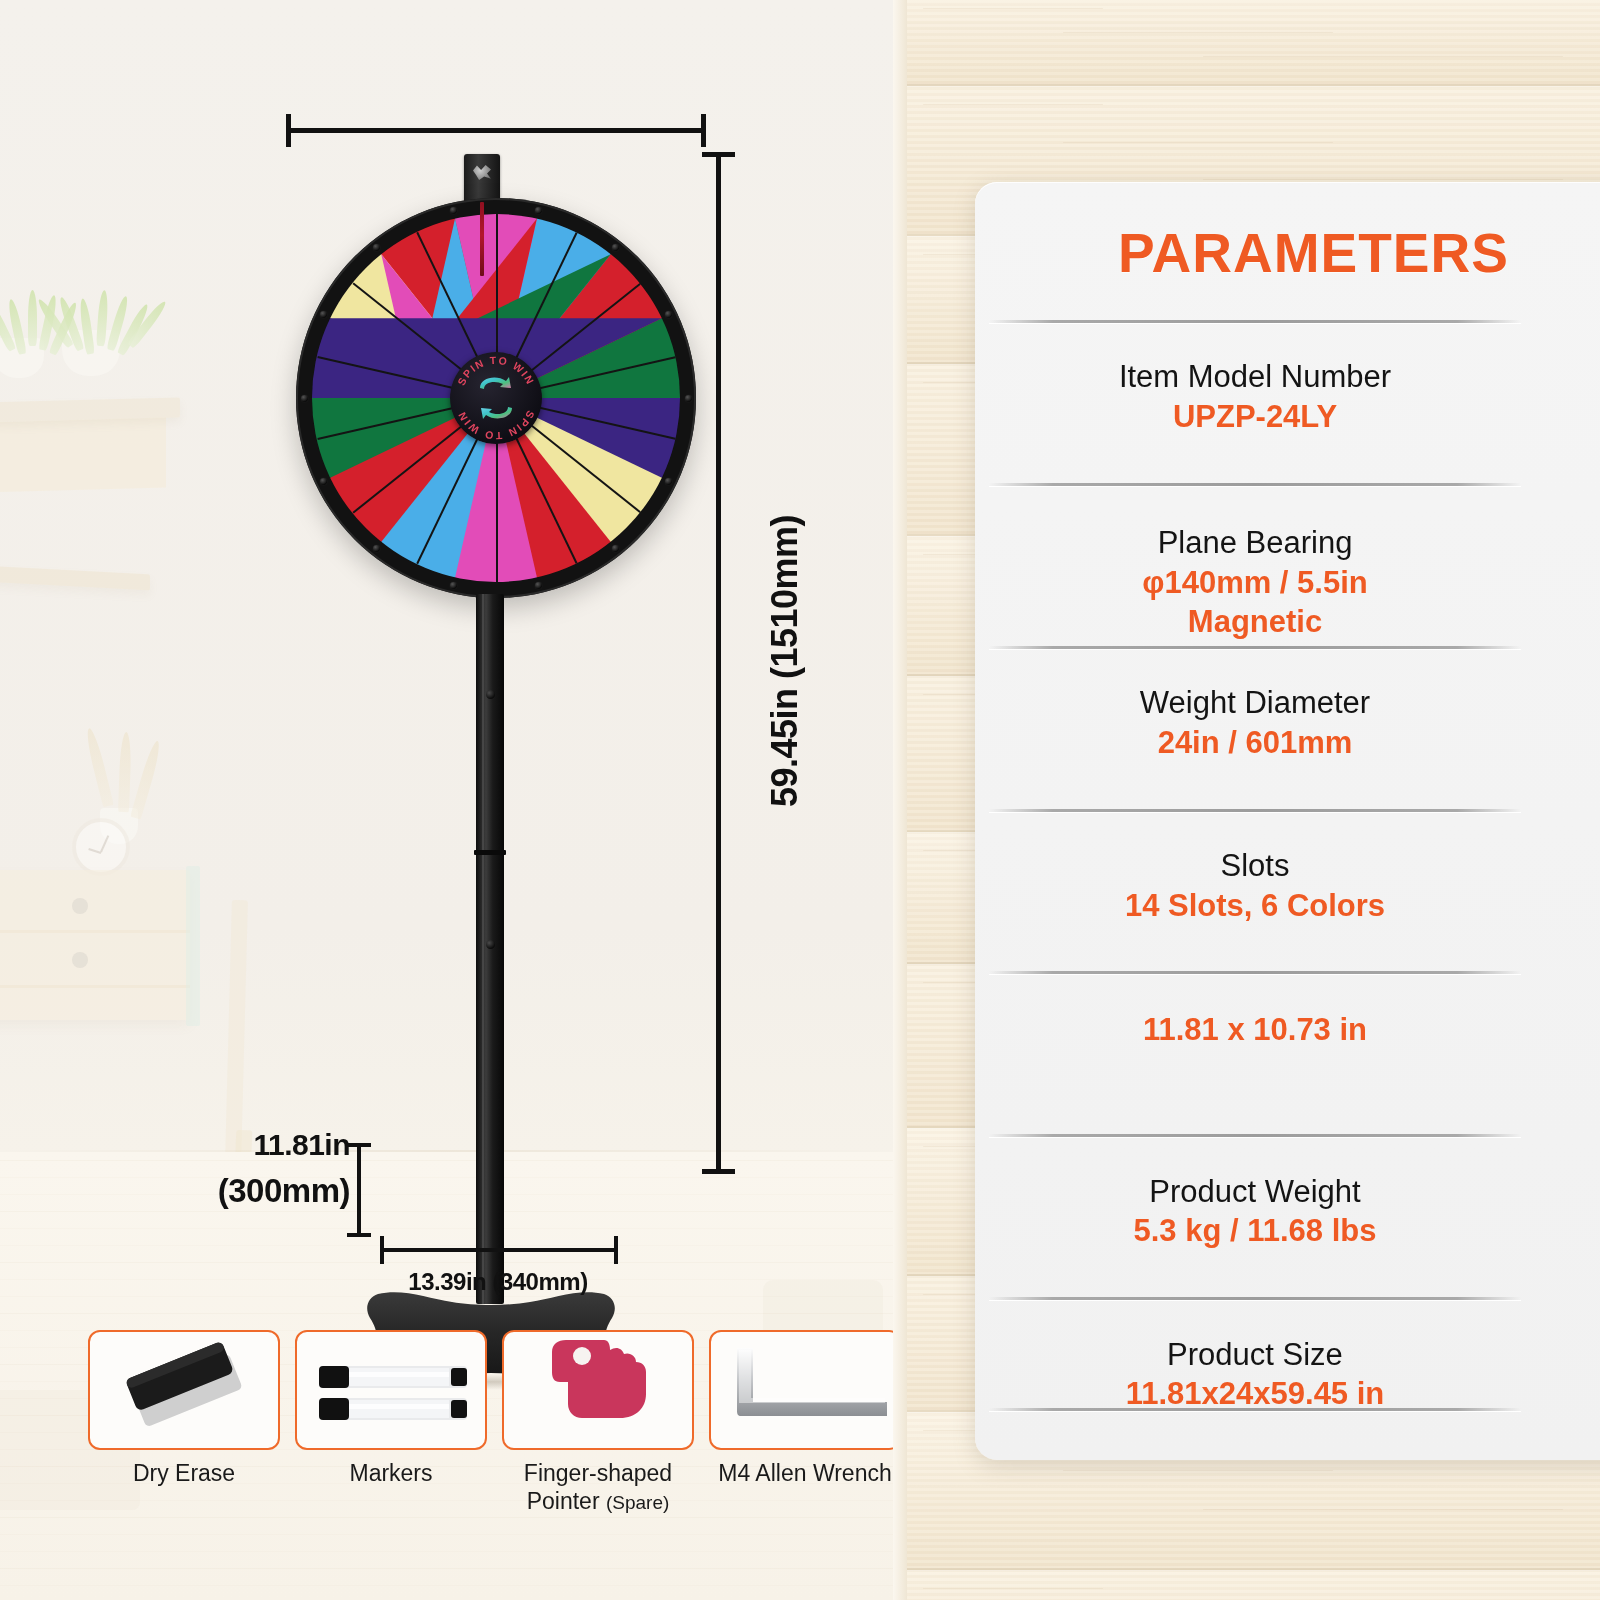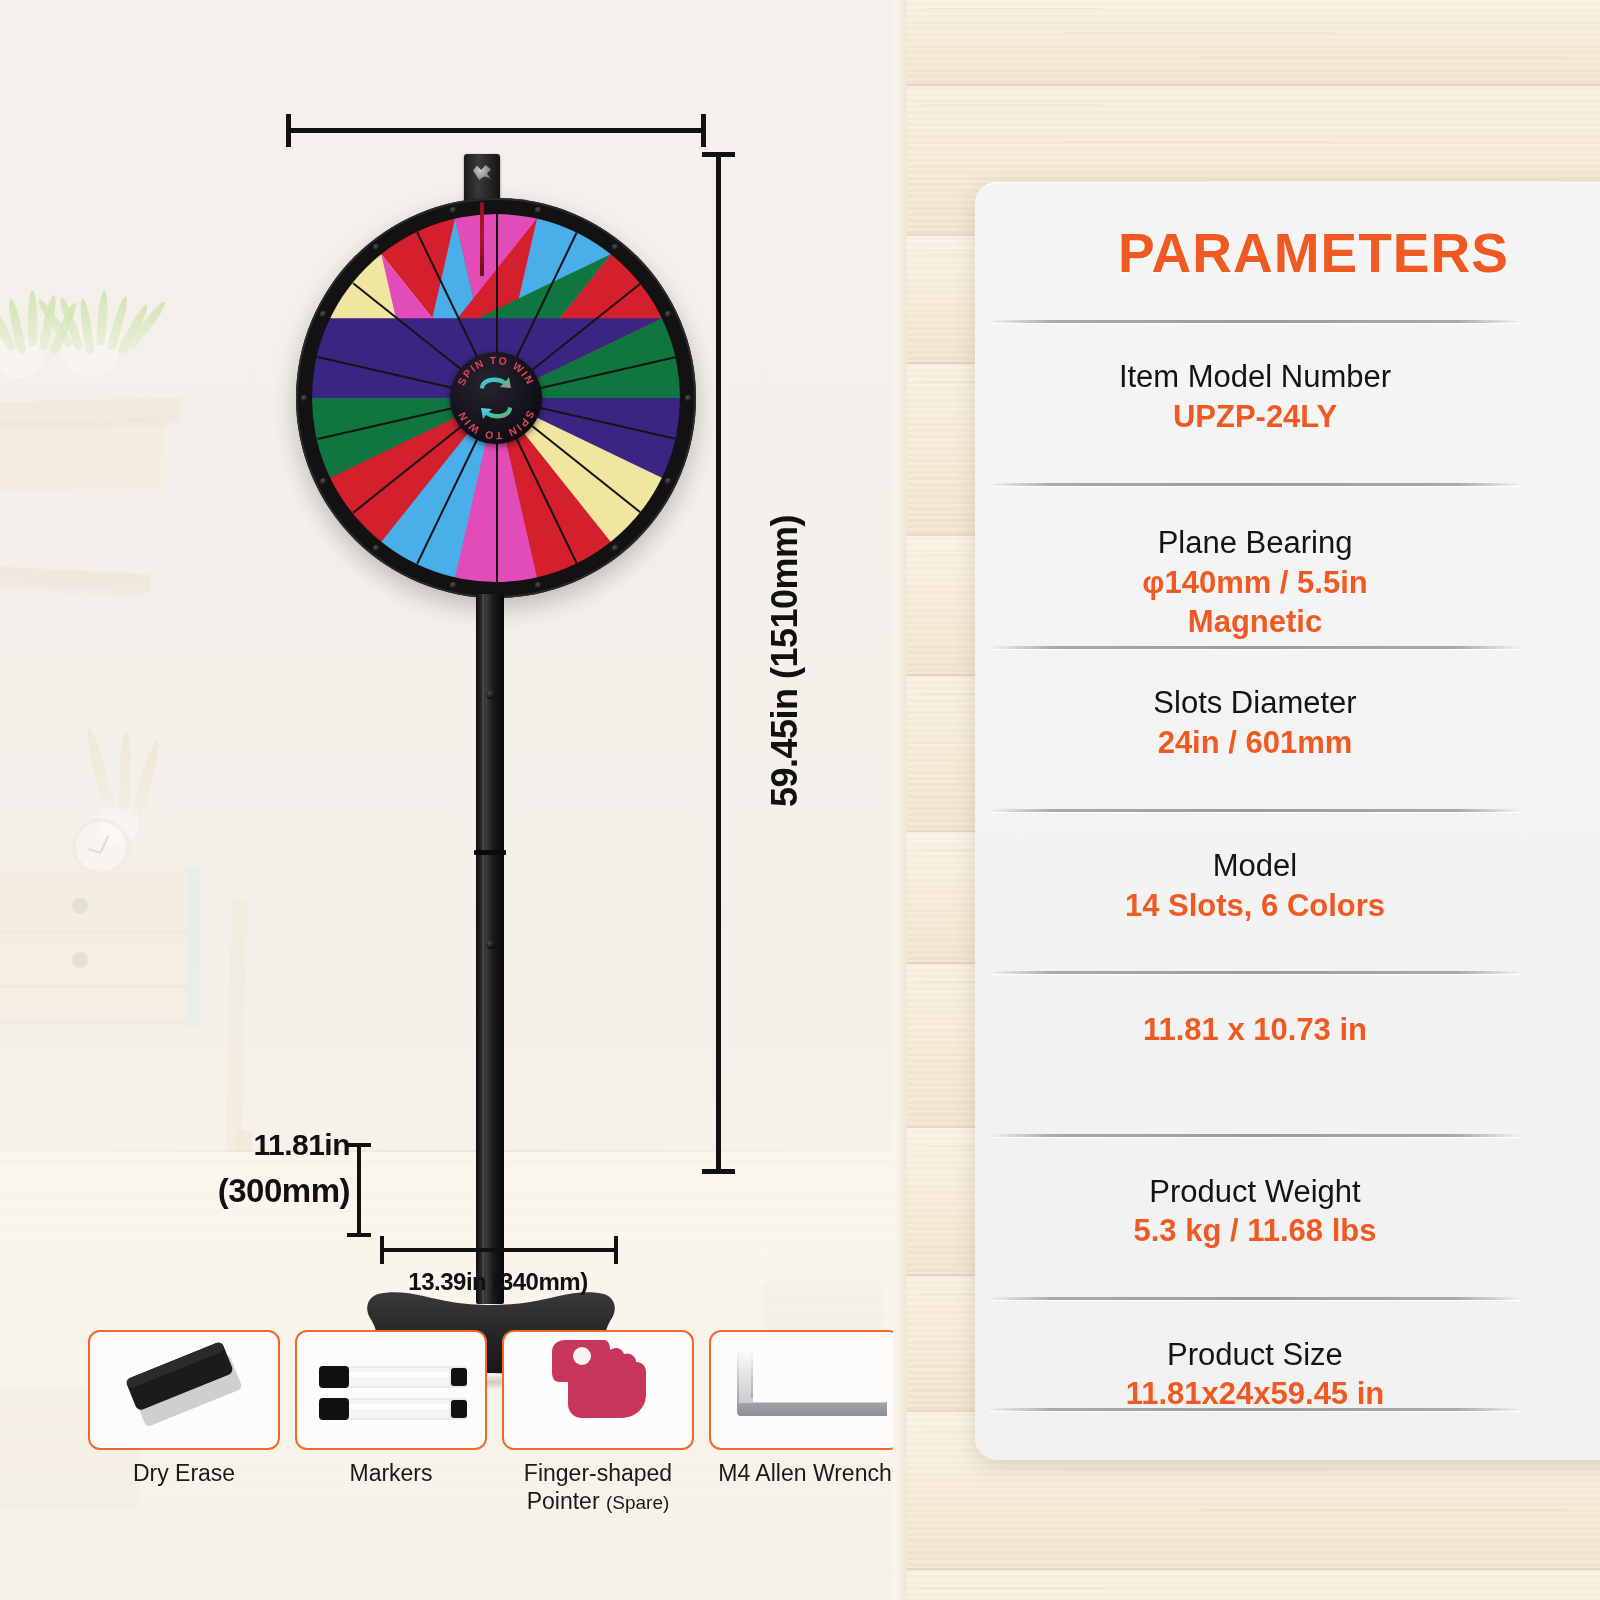--- a/index.html
+++ b/index.html
@@ -492,26 +492,26 @@
             <div class="row-value">UPZP-24LY</div>
           </div>
           <div class="divider" style="top: 300.857px;"></div>
           <div class="row" style="top: 301px; margin-top: 41px;">
             <div class="row-label">Plane Bearing</div>
             <div class="row-value">φ140mm / 5.5in</div>
             <div class="row-value">Magnetic</div>
           </div>
           <div class="divider" style="top: 463.714px;"></div>
           <div class="row" style="top: 502.143px;">
-            <div class="row-label">Slots Diameter</div>
+            <div class="row-label">Weight Diameter</div>
             <div class="row-value">24in / 601mm</div>
           </div>
           <div class="divider" style="top: 626.571px;"></div>
           <div class="row" style="top: 665px;">
-            <div class="row-label">Model</div>
+            <div class="row-label">Slots</div>
             <div class="row-value">14 Slots, 6 Colors</div>
           </div>
           <div class="divider" style="top: 789.429px;"></div>
           <div class="row" style="top: 827.857px;">
             <div class="row-value">11.81 x 10.73 in</div>
           </div>
           <div class="divider" style="top: 952.286px;"></div>
           <div class="row" style="top: 990.714px;">
             <div class="row-label">Product Weight</div>
             <div class="row-value">5.3 kg / 11.68 lbs</div>

